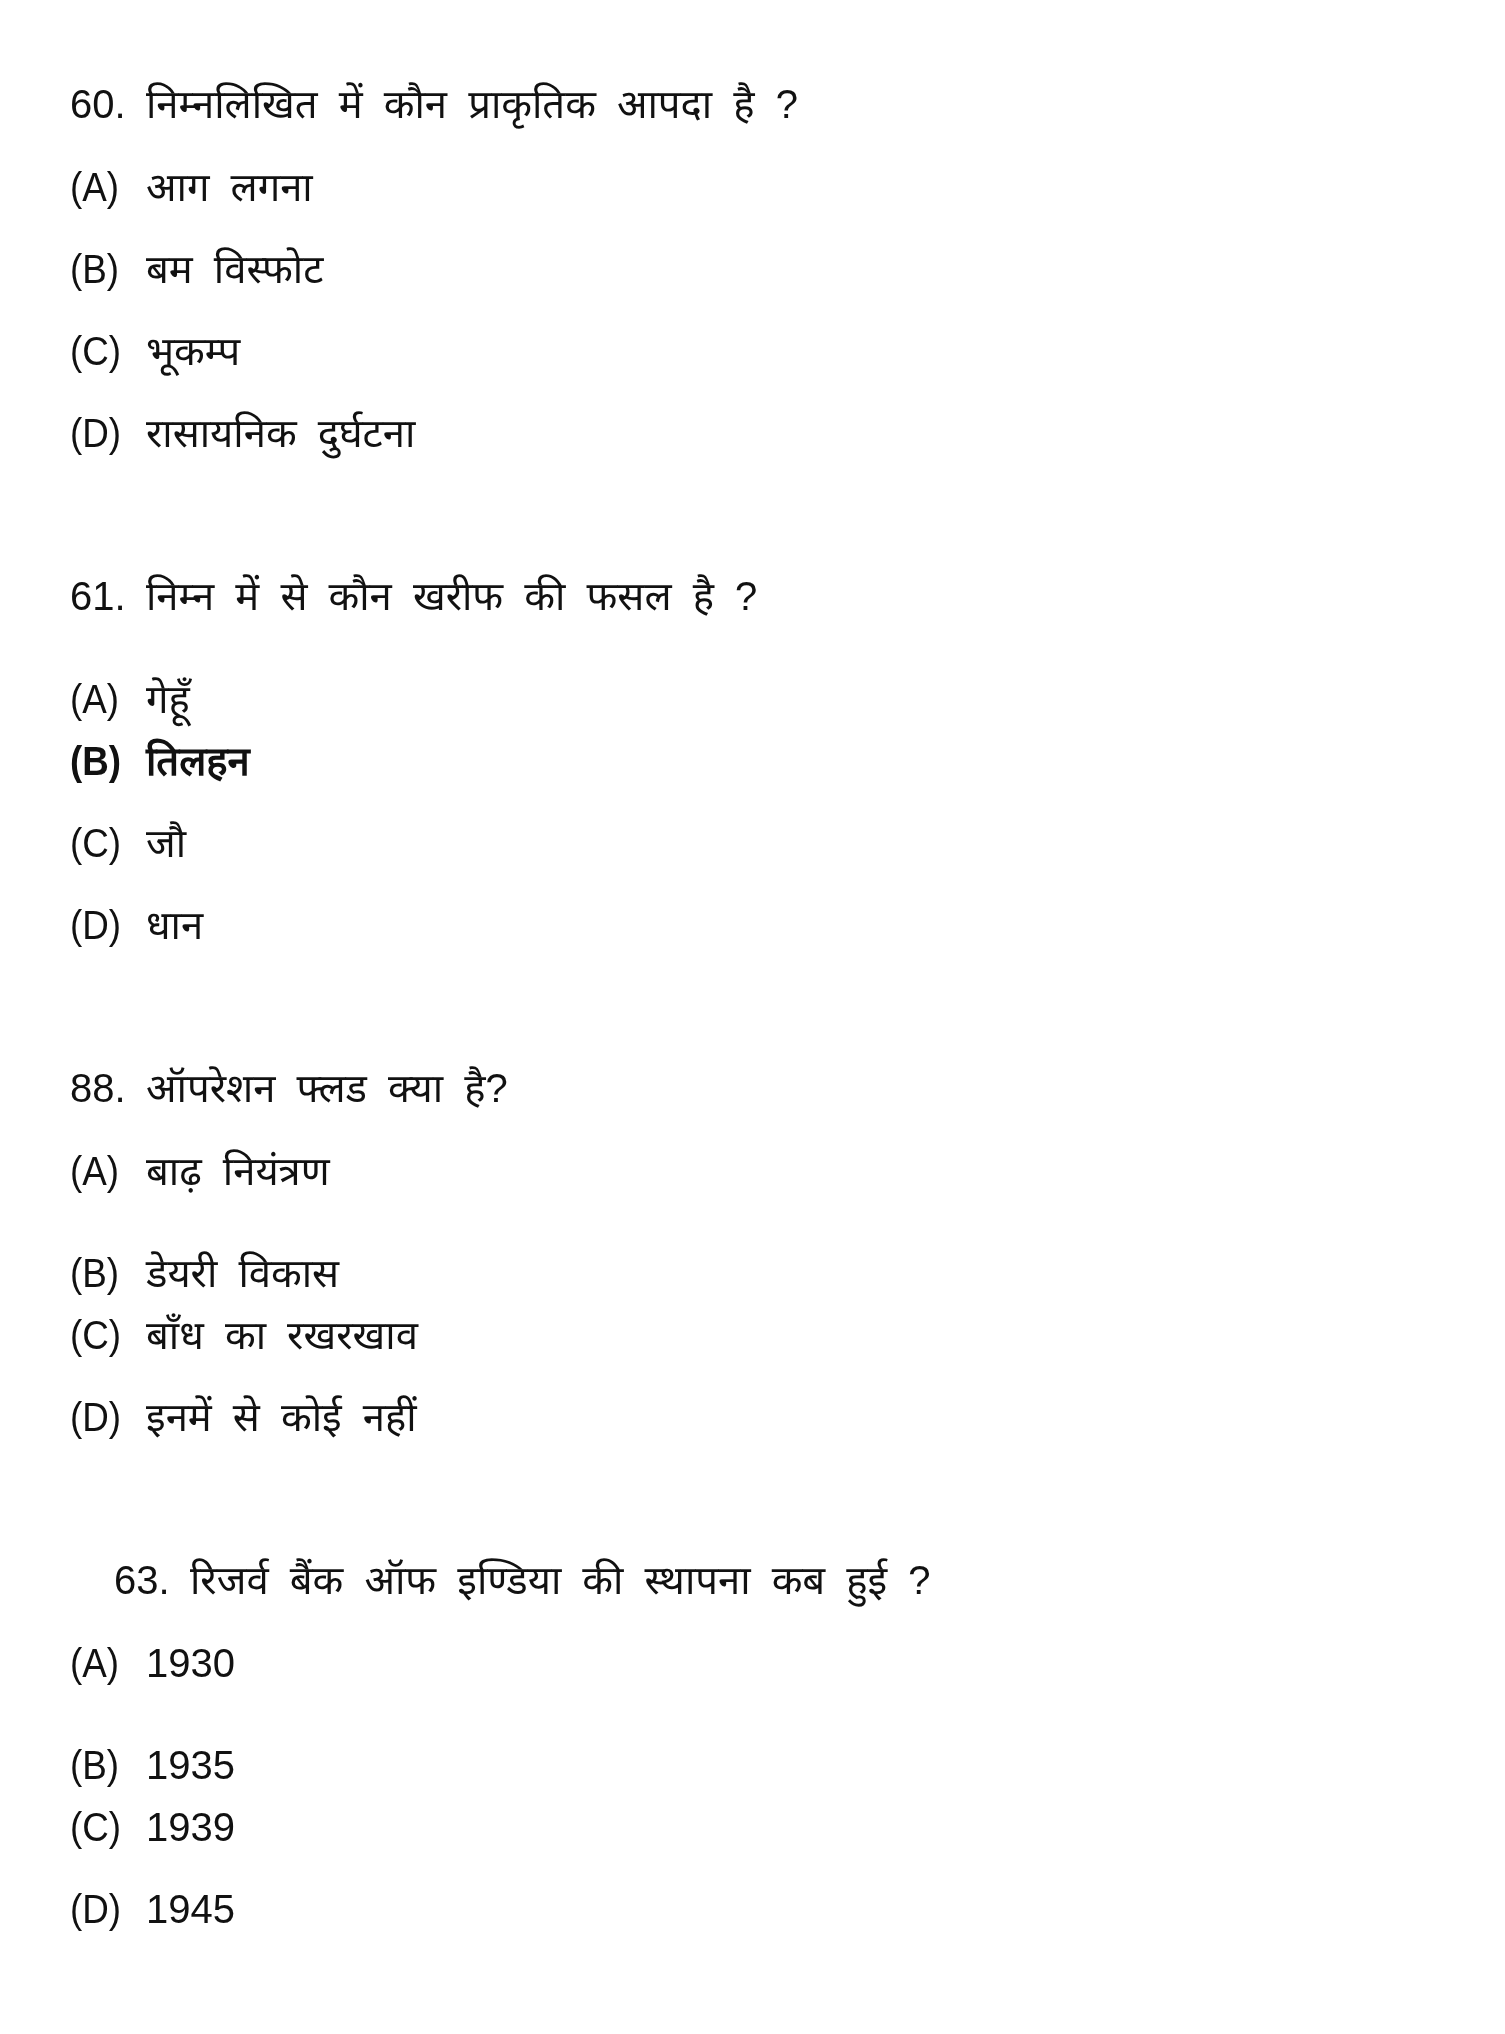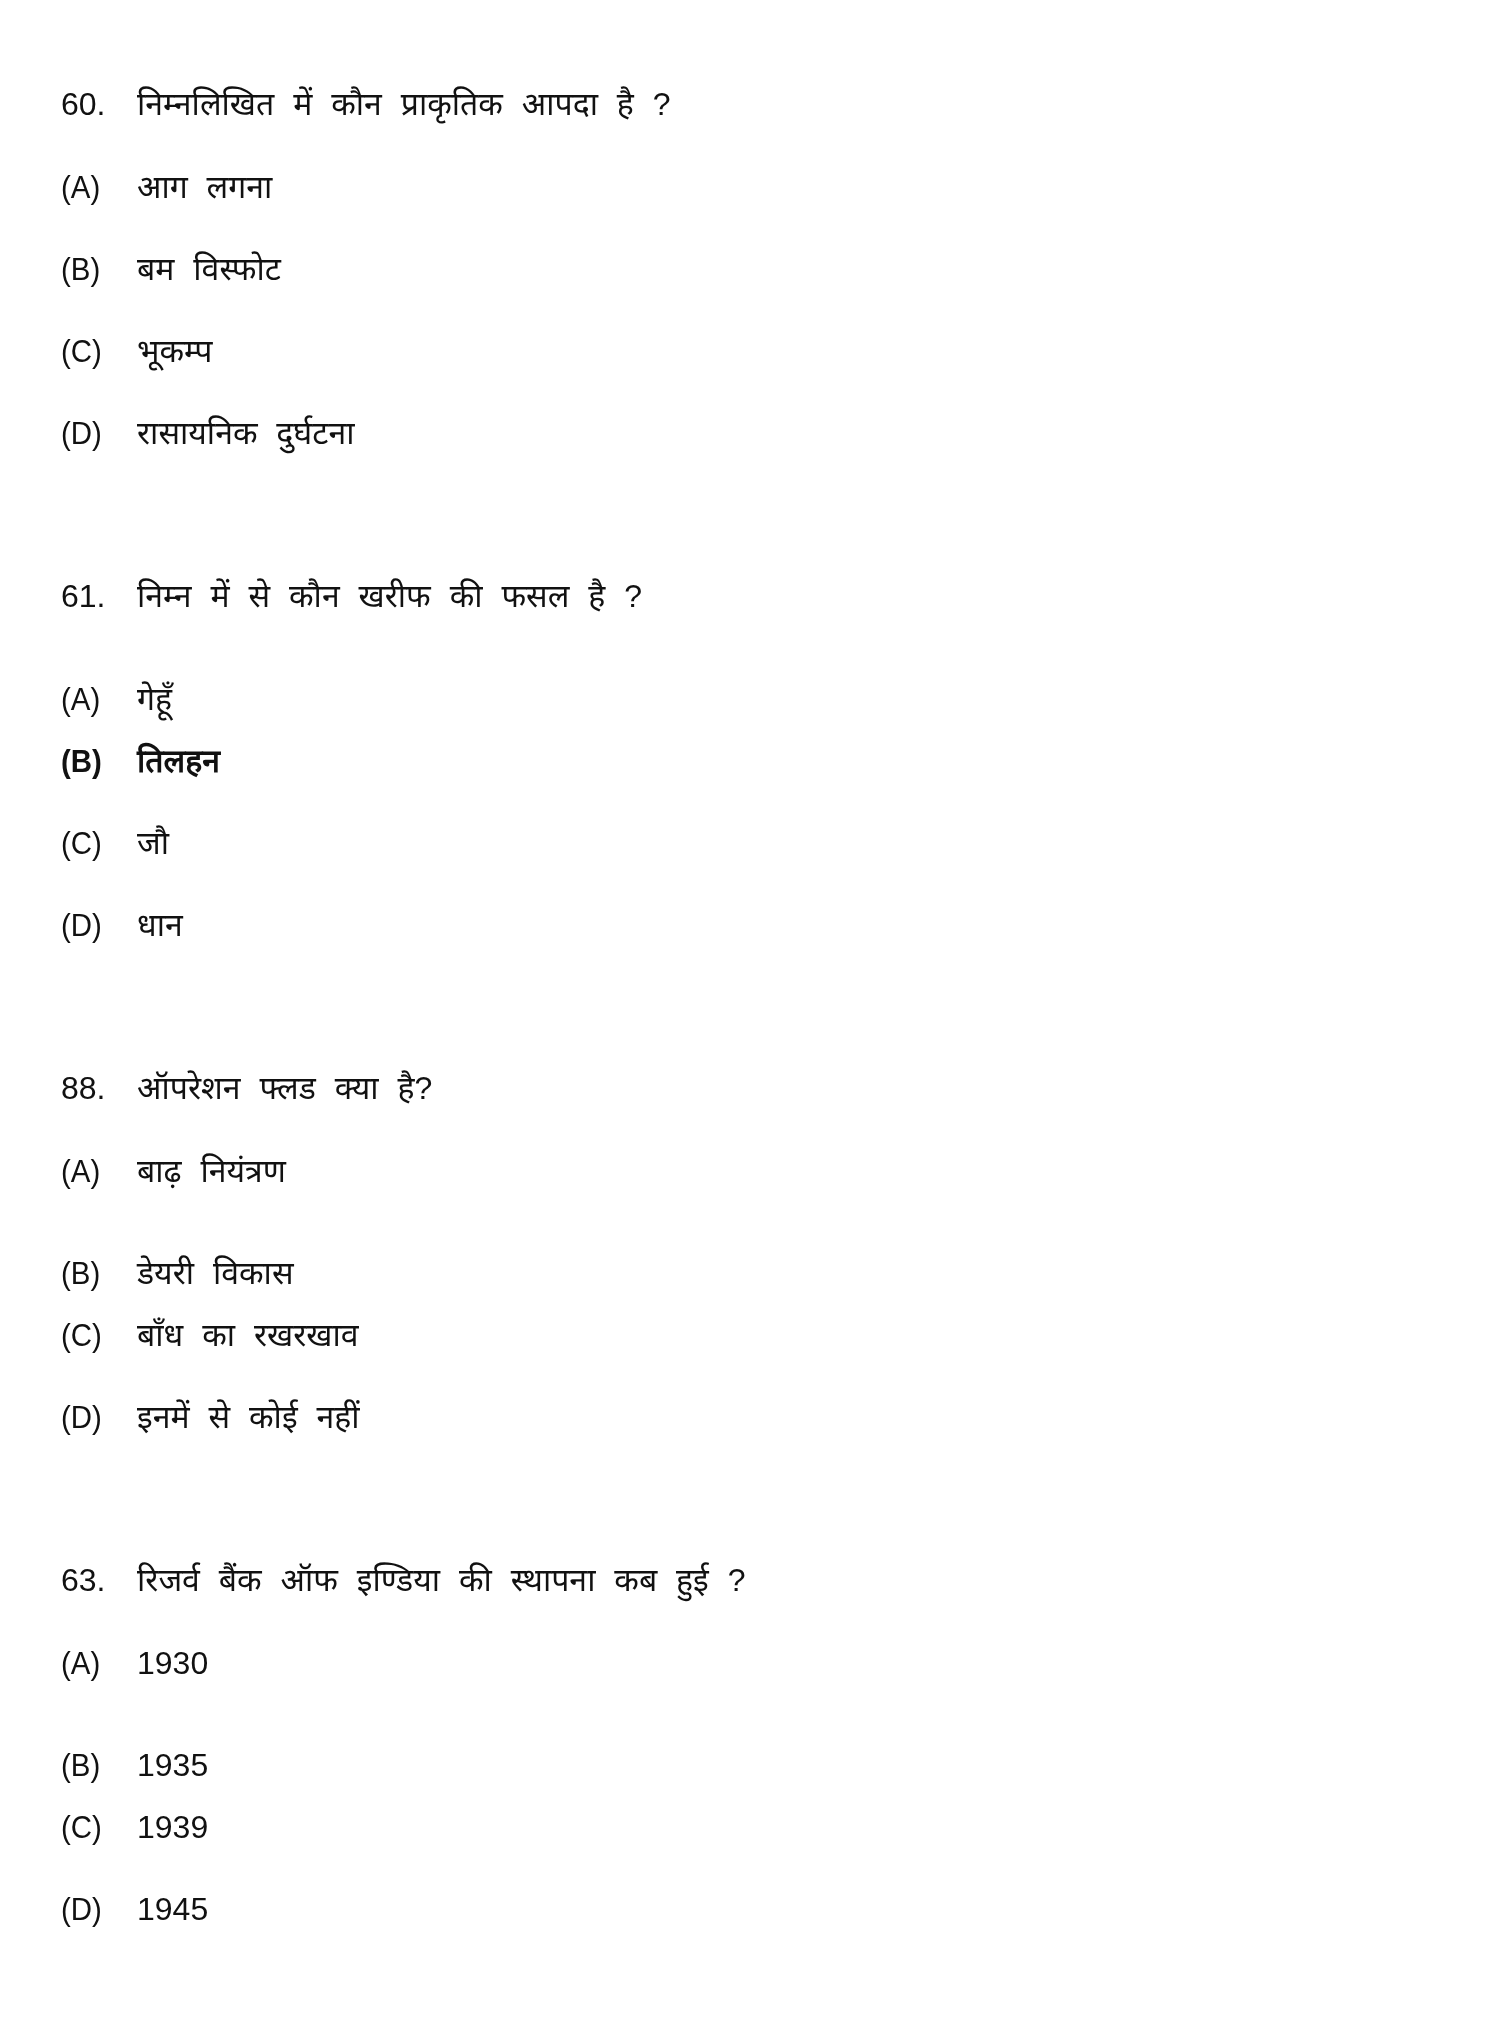--- a/index.html
+++ b/index.html
@@ -15,24 +15,24 @@
       font-family: "Liberation Sans", "DejaVu Sans", sans-serif;
       color: #111111;
     }
     .question-block {
       position: absolute;
       left: 54px;
       width: 1400px;
     }
     .line {
       position: absolute;
-      left: 7px;
+      left: 16px;
       height: 56px;
       line-height: 56px;
-      font-size: 32px;
+      font-size: 40px;
       white-space: nowrap;
       word-spacing: 10px;
     }
     .num {
       display: inline-block;
       width: 76px;
       letter-spacing: 0px;
     }
     .opt-label {
       display: inline-block;
@@ -95,21 +95,21 @@
   </div>
   <div class="line" style="top:323px;">
     <span class="opt-label">(C)</span><span class="text">बाँध का रखरखाव</span>
   </div>
   <div class="line" style="top:405px;">
     <span class="opt-label">(D)</span><span class="text">इनमें से कोई नहीं</span>
   </div>
 </div>
 
 <div class="question-block" style="top:1476px;">
-  <div class="line" style="top:76px;">
+  <div class="line" style="top:76px;margin-left:44px;">
     <span class="num">63.</span><span class="text">रिजर्व बैंक ऑफ इण्डिया की स्थापना कब हुई ?</span>
   </div>
   <div class="line" style="top:159px;">
     <span class="opt-label">(A)</span><span class="text">1930</span>
   </div>
   <div class="line" style="top:241px;margin-top:20px;">
     <span class="opt-label">(B)</span><span class="text">1935</span>
   </div>
   <div class="line" style="top:323px;">
     <span class="opt-label">(C)</span><span class="text">1939</span>

